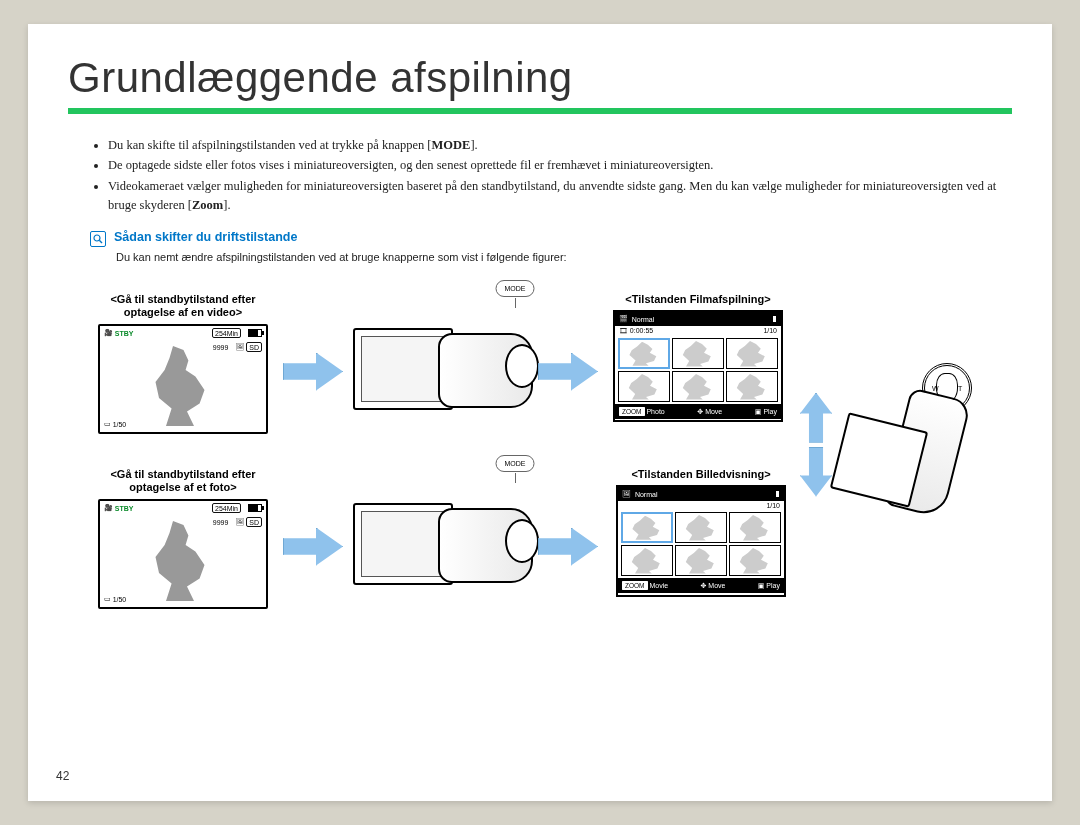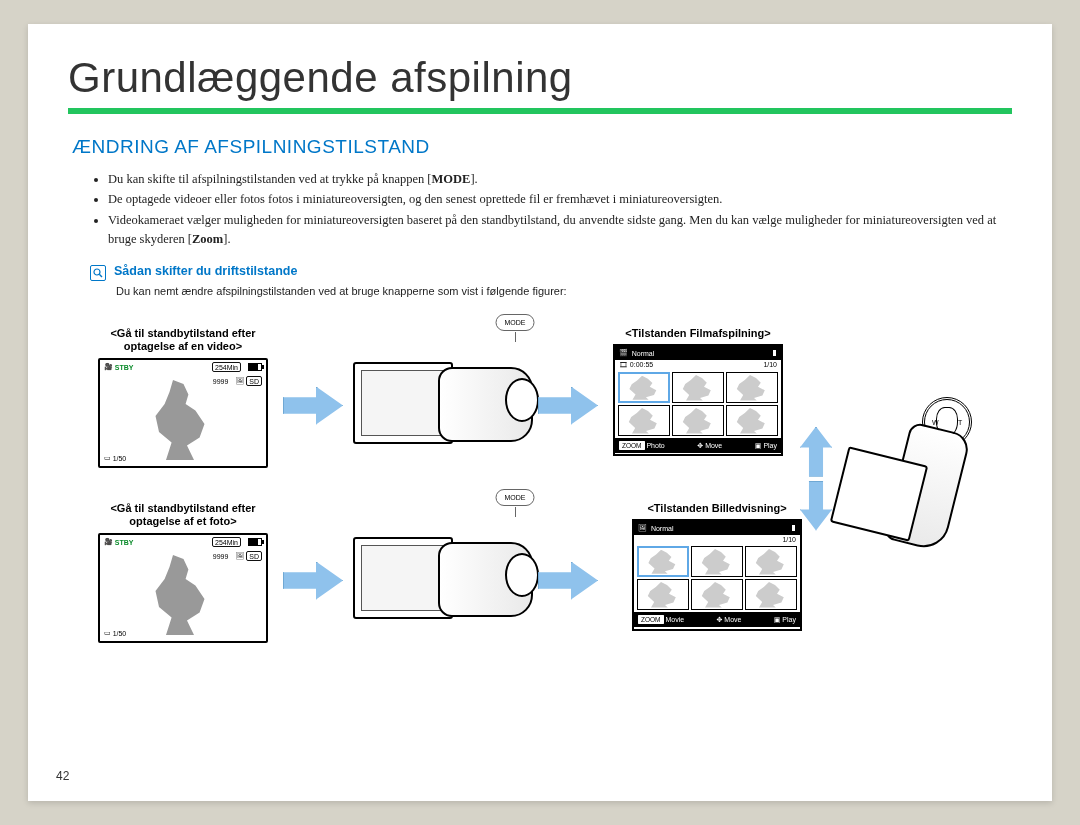--- a/index.html
+++ b/index.html
@@ -183,27 +183,26 @@
   }
   strong{font-weight:bold;}
 </style>
 </head>
 <body>
 
 <div class="page">
 
   <h1 class="title">Grundlæggende afspilning</h1>
 
-  <h2 class="section-heading">ÆNDRING AF AFSPILNINGSTILSTAND</h2>
 
   <ul class="bullets">
     <li>
       <span>Du kan skifte til afspilningstilstanden ved at trykke på knappen [</span><strong>MODE</strong><span>].</span>
     </li>
-    <li>De optagede videoer eller fotos fotos i miniatureoversigten, og den senest oprettede fil er fremhævet i miniatureoversigten.</li>
+    <li>De optagede sidste eller fotos vises i miniatureoversigten, og den senest oprettede fil er fremhævet i miniatureoversigten.</li>
     <li>
       <span>Videokameraet vælger muligheden for miniatureoversigten baseret på den standbytilstand, du anvendte sidste gang. Men du kan vælge muligheder for miniatureoversigten ved at bruge skyderen [</span><strong>Zoom</strong><span>].</span>
     </li>
   </ul>
 
   <div class="callout-row">
     <div class="callout-icon">
       <svg width="10" height="10" viewBox="0 0 10 10">
           <circle cx="4" cy="4" r="3" fill="none" stroke="#0077c8" stroke-width="1.2"></circle>
           <line x1="6.3" y1="6.3" x2="9" y2="9" stroke="#0077c8" stroke-width="1.4"></line>
@@ -341,21 +340,21 @@
             </div>
         </div>
         <div class="bar bottom">
           <span><span class="zoom-pill">ZOOM</span> <span>Photo</span></span>
           <span><span>✥</span> <span>Move</span></span>
           <span><span>▣</span> <span>Play</span></span>
         </div>
       </div>
     </div>
 
-    <div class="fig-group" style="left:564px; top:175px;">
+    <div class="fig-group" style="left:548px; top:175px;">
       <div class="fig-caption" style="width:170px;">&lt;Tilstanden Billedvisning&gt;</div>
       <div class="thumb-lcd">
         <div class="bar top">
           <span>🖼</span>
           <span>Normal</span>
           <span style="flex:1"></span>
           <span class="battery"></span>
         </div>
         <div class="subbar">
           <span></span>

